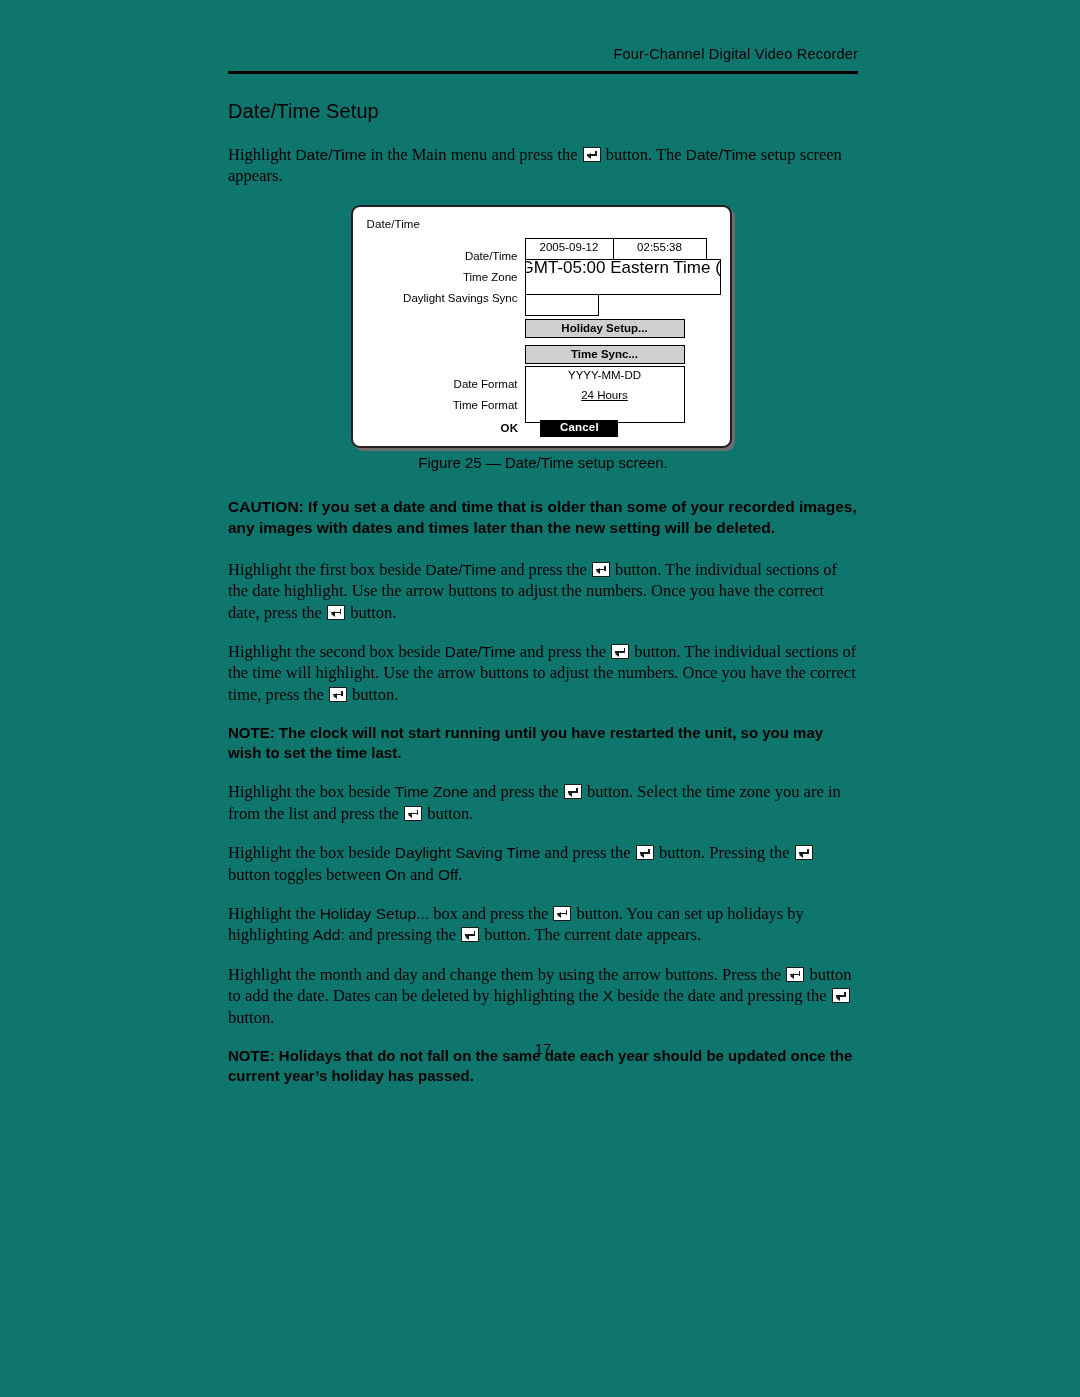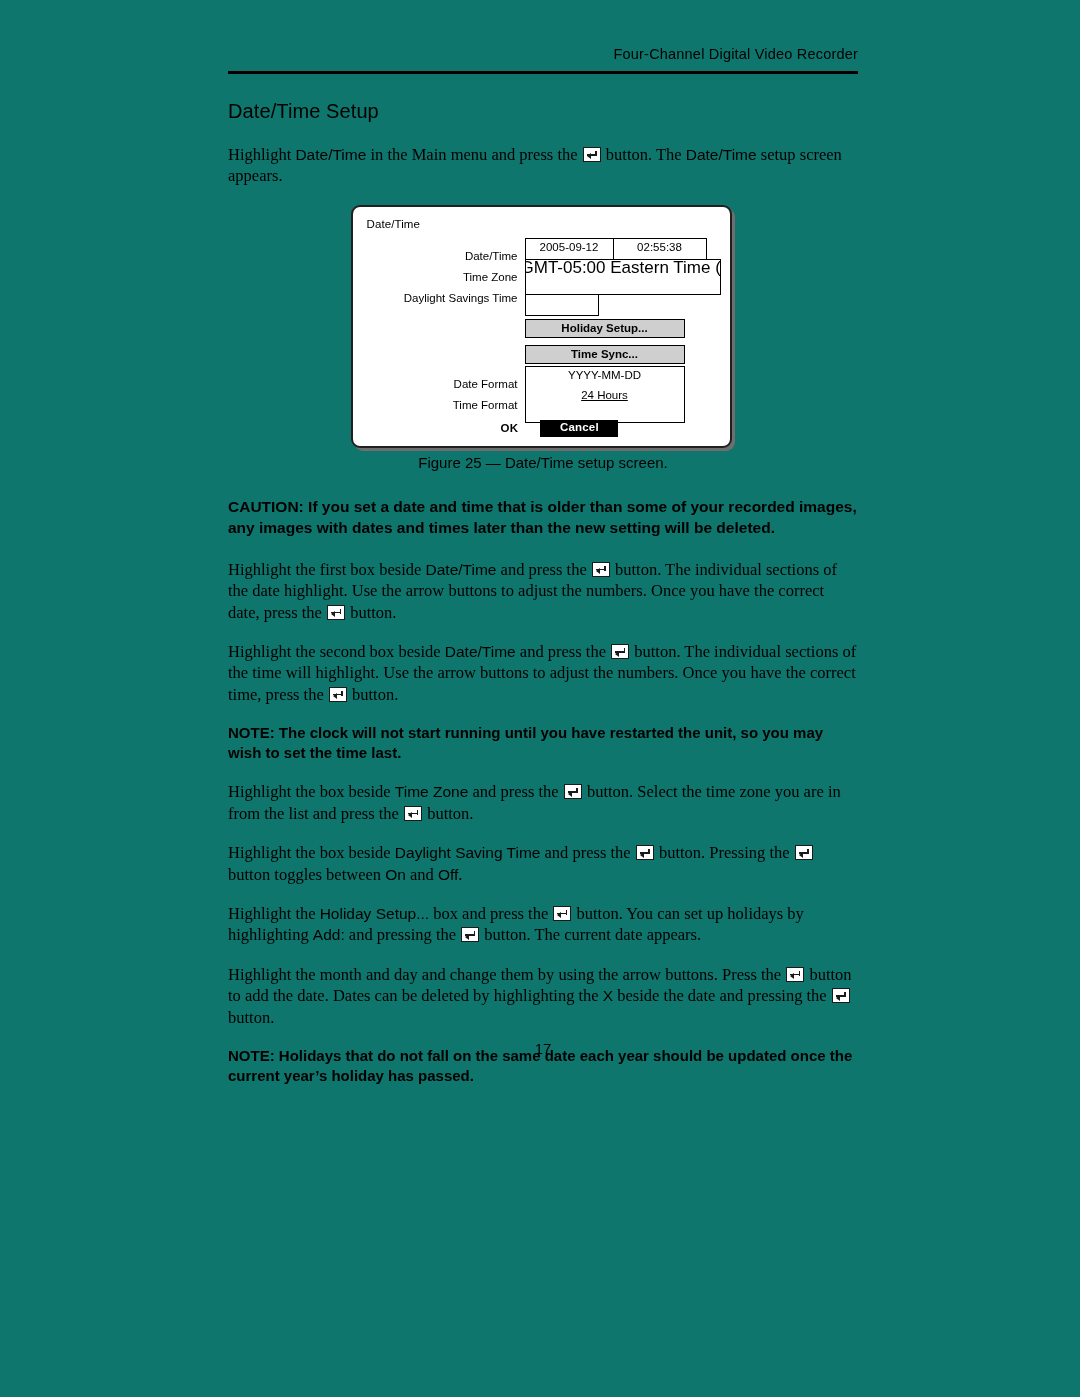--- a/index.html
+++ b/index.html
@@ -163,21 +163,21 @@
             </div>
 
             <div class="row">
               <div class="lbl">Time Zone</div>
               <div class="fld tz">
                   <span>GMT-05:00  Eastern Time (US &amp; Canad</span>
                 </div>
             </div>
 
             <div class="row">
-              <div class="lbl">Daylight Savings Time</div>
+              <div class="lbl">Daylight Savings Sync</div>
               <div class="fld dst">Off</div>
             </div>
 
             <div class="spacer8"></div>
 
             <div class="btnrow">
               <div class="lbl"></div>
               <div class="gbtn">Holiday Setup...</div>
             </div>
 

